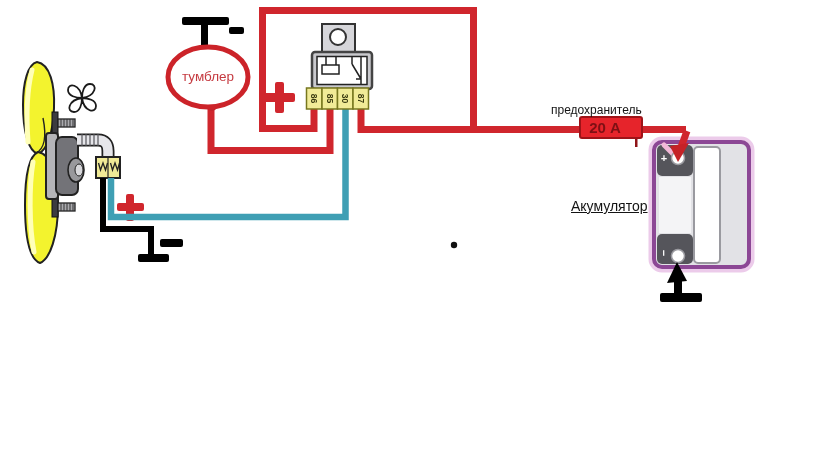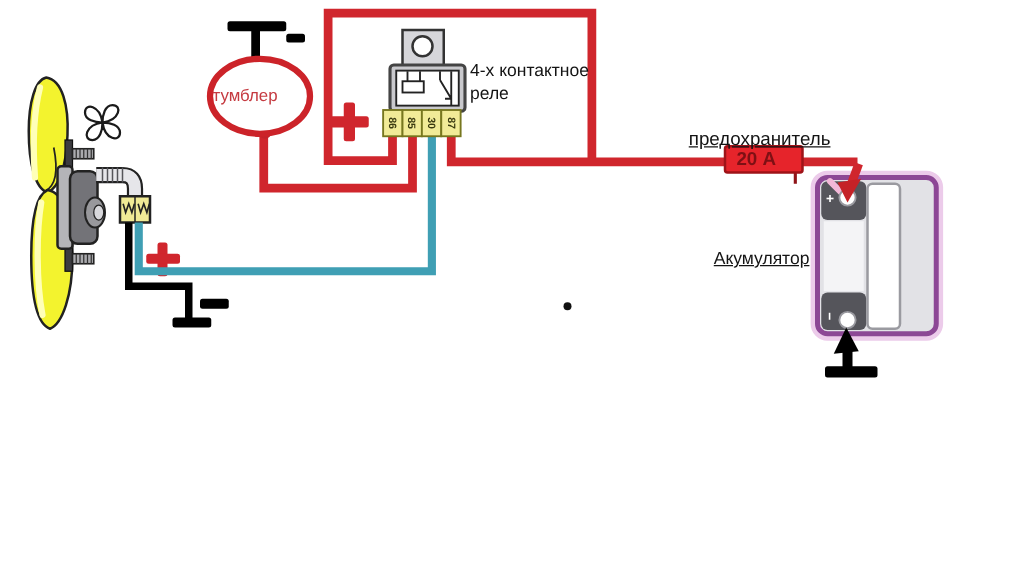--- a/index.html
+++ b/index.html
@@ -2,25 +2,25 @@
 <html><head>
 <meta charset="utf-8">
 <style>
   html,body{margin:0;padding:0;background:#fff;}
   .canvas{position:relative;width:819px;height:460px;background:#ffffff;overflow:hidden;
           font-family:"Liberation Sans","DejaVu Sans",sans-serif;}
   .canvas svg{position:absolute;left:0;top:0;}
   .label{position:absolute;color:#141414;white-space:nowrap;}
   .label.wrap{white-space:normal;}
   #relay-label{left:376px;top:47px;width:106px;font-size:14px;line-height:1.32;}
-  #fuse-label{left:551px;top:103px;font-size:15px;text-decoration:underline;}
+  #fuse-label{left:551px;top:103px;font-size:12px;}
   #fuse-rating{left:580px;top:117px;width:50px;height:21px;line-height:21px;text-align:center;
                font-size:15px;font-weight:bold;color:#7e1014;}
   #battery-label{left:571px;top:198px;font-size:14px;text-decoration:underline;}
-  #toggle-label{left:170px;top:69px;width:76px;text-align:left;font-size:13.5px;color:#c53a40;}
+  #toggle-label{left:170px;top:69px;width:76px;text-align:center;font-size:13.5px;color:#c53a40;}
 </style>
 </head>
 <body>
 
 <div class="canvas">
 
 <svg width="819" height="460" viewBox="0 0 819 460">
 
   <g>
 
@@ -145,18 +145,17 @@
       <text transform="rotate(90 329.7 98.5)" x="329.7" y="101.5" font-size="8.5" font-weight="bold" fill="#3a3a10" text-anchor="middle">85</text>
       <text transform="rotate(90 345.4 98.5)" x="345.4" y="101.5" font-size="8.5" font-weight="bold" fill="#3a3a10" text-anchor="middle">30</text>
       <text transform="rotate(90 361 98.5)" x="361" y="101.5" font-size="8.5" font-weight="bold" fill="#3a3a10" text-anchor="middle">87</text>
     </g>
   </g>
 
   <circle cx="454" cy="245" r="3.2" fill="#111"></circle>
 </svg>
 
 <div class="label" id="toggle-label">тумблер</div>
-<div class="label wrap" id="relay-label">4-х контактное реле</div>
 <div class="label" id="fuse-label">предохранитель</div>
 <div class="label" id="fuse-rating">20 А</div>
 <div class="label" id="battery-label">Акумулятор</div>
 
 </div>
 
 </body></html>

